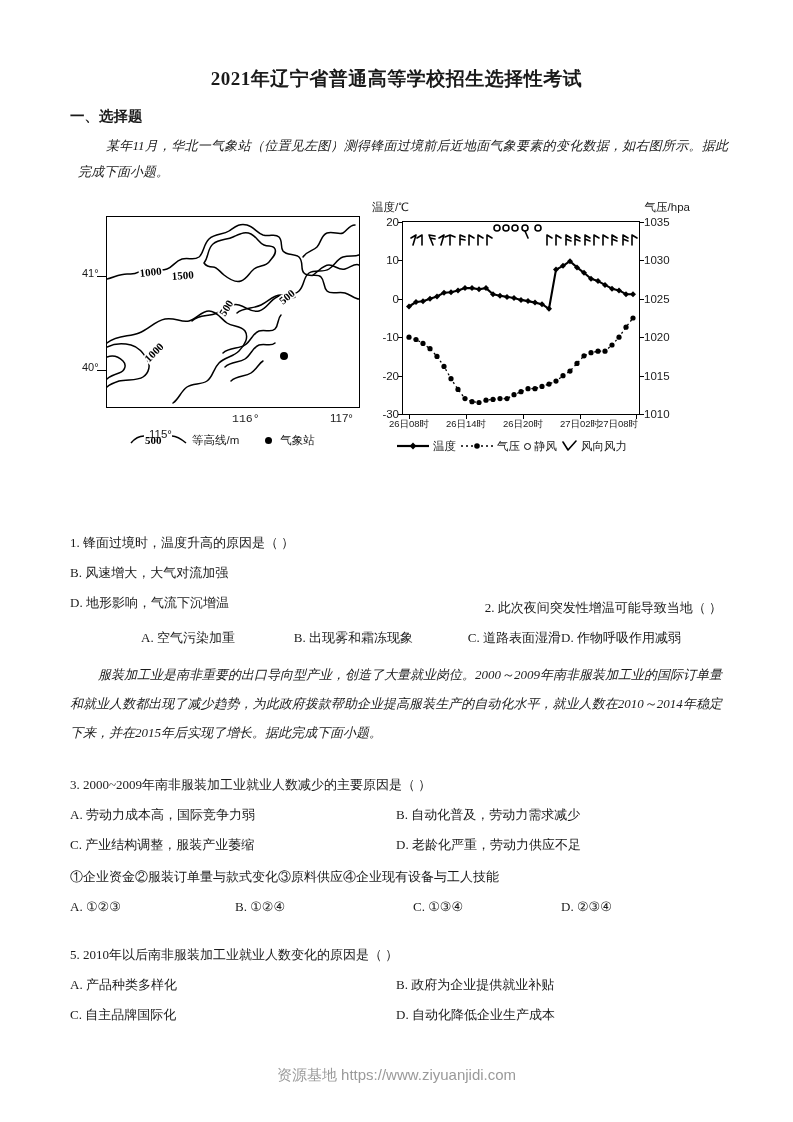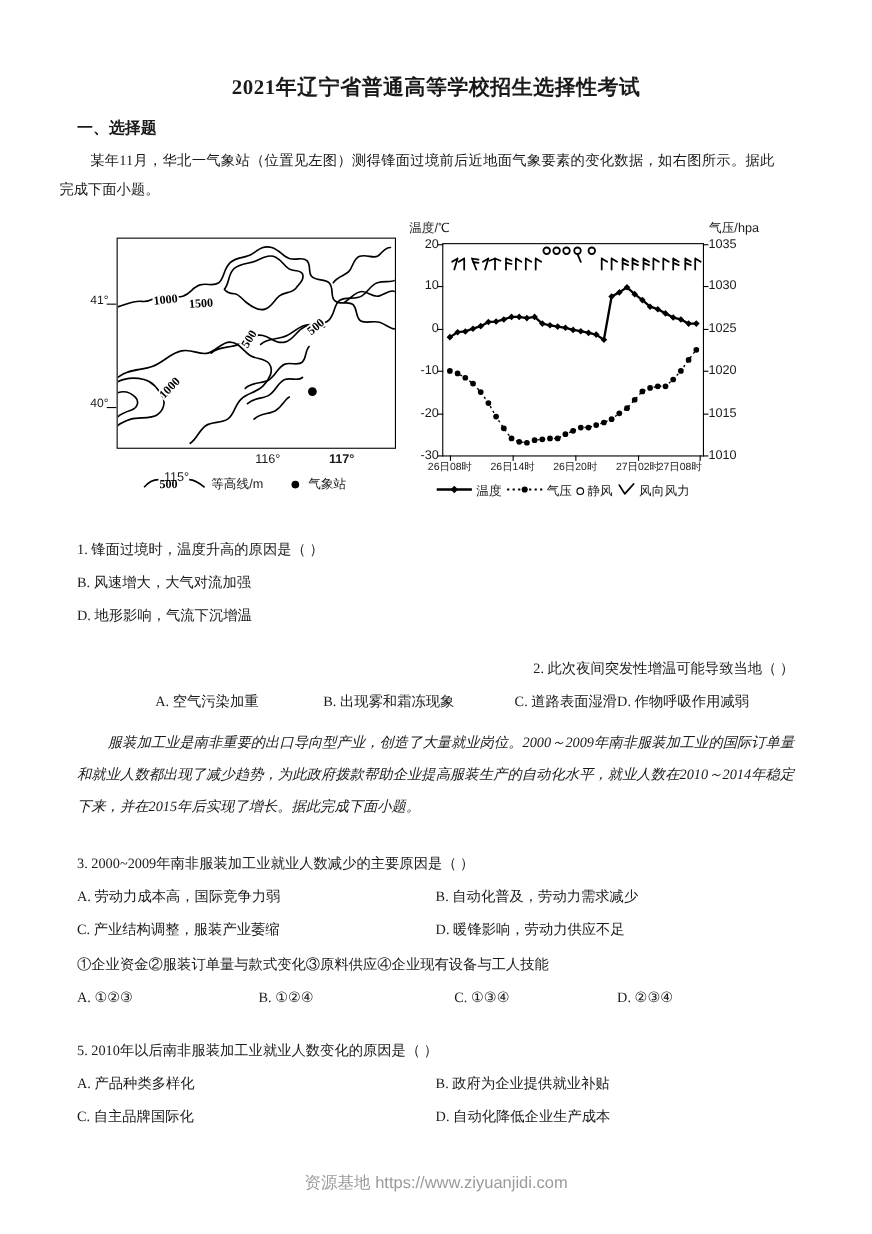--- a/index.html
+++ b/index.html
@@ -34,25 +34,26 @@
   }
   .section-head {
     position: absolute;
     left: 70px;
     top: 107px;
     font-size: 14.5px;
     font-weight: bold;
   }
   .intro {
     position: absolute;
-    left: 54px;
+    left: 78px;
     top: 133px;
     width: 650px;
     font-size: 13px;
     line-height: 26px;
+    font-style: italic;
     font-family: "Liberation Serif", "DejaVu Serif", serif;
     text-indent: 28px;
     text-align: justify;
   }
 
   
   .figures {
     position: absolute;
     left: 0;
     top: 196px;
@@ -91,22 +92,22 @@
   }
   .tick41 { left: 11px; top: 66px; }
   .tick40 { left: 11px; top: 160px; }
   .lon-lab {
     position: absolute;
     top: 202px;
     font-size: 11.5px;
     font-family: "Liberation Sans", sans-serif;
   }
   .lon-115 { left: 63px; margin-top: 16px; }
-  .lon-116 { left: 146px; }
-  .lon-117 { left: 213px; font-weight: bold; }
+  .lon-116 { left: 146px; font-family: Liberation Mono, monospace; }
+  .lon-117 { left: 244px; }
   .map-legend {
     position: absolute;
     left: 44px;
     top: 222px;
     font-size: 11.5px;
     font-family: "Liberation Sans", sans-serif;
     display: flex;
     align-items: center;
     gap: 4px;
     white-space: nowrap;
@@ -565,21 +566,21 @@
             <svg width="17" height="12" viewBox="0 0 17 12">
               <path d="M2,2 L7,10 L15,1" fill="none" stroke="#000" stroke-width="1.6" stroke-linecap="round" stroke-linejoin="round"></path>
             </svg>
           </span>
           <span>风向风力</span>
         </span>
       </div>
     </div>
   </div>
 
-  <div class="qblock" style="top:485px;">
+  <div class="qblock" style="top:528px;">
     <div class="qstem">
       <span>1.</span>
       <span>锋面过境时，温度升高的原因是（    ）</span>
     </div>
     <div class="opts2">
       <div class="opt">
         <span>B.</span>
         <span>风速增大，大气对流加强</span>
       </div>
     </div>
@@ -635,21 +636,21 @@
         <span>自动化普及，劳动力需求减少</span>
       </div>
     </div>
     <div class="opts2">
       <div class="opt">
         <span>C.</span>
         <span>产业结构调整，服装产业萎缩</span>
       </div>
       <div class="opt">
         <span>D.</span>
-        <span>暖锋影响，劳动力供应不足</span>
+        <span>老龄化严重，劳动力供应不足</span>
       </div>
     </div>
   </div>
 
   <div class="qblock" style="top:862px;">
     <div class="subitems">①企业资金②服装订单量与款式变化③原料供应④企业现有设备与工人技能</div>
     <div class="opts4">
       <div class="opt" style="width:165px;">
         <span>A.</span>
         <span>①②③</span>

